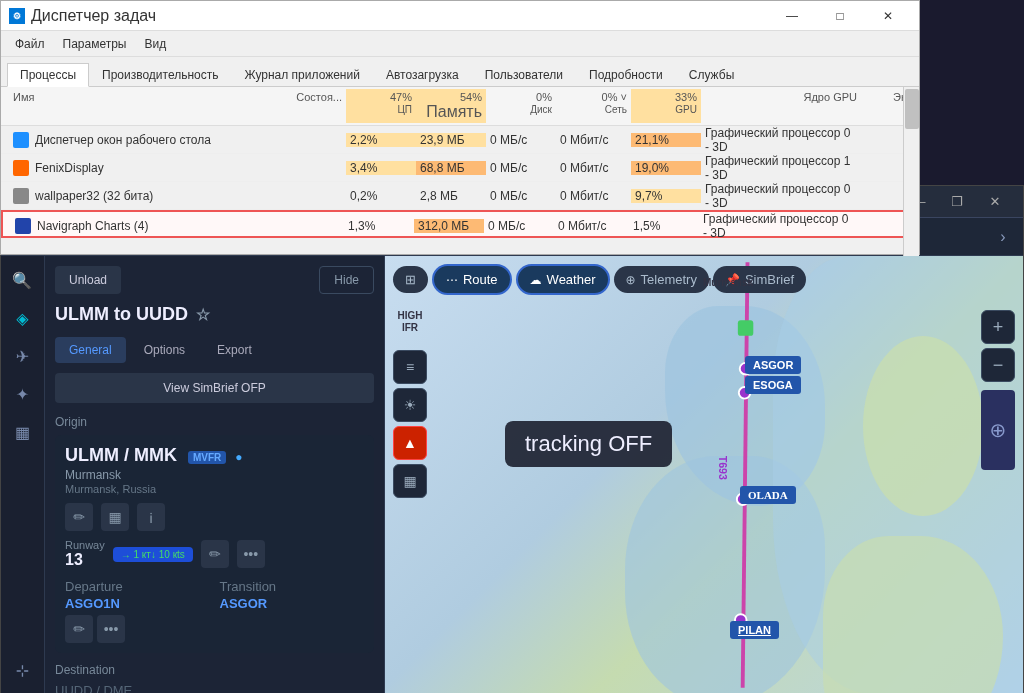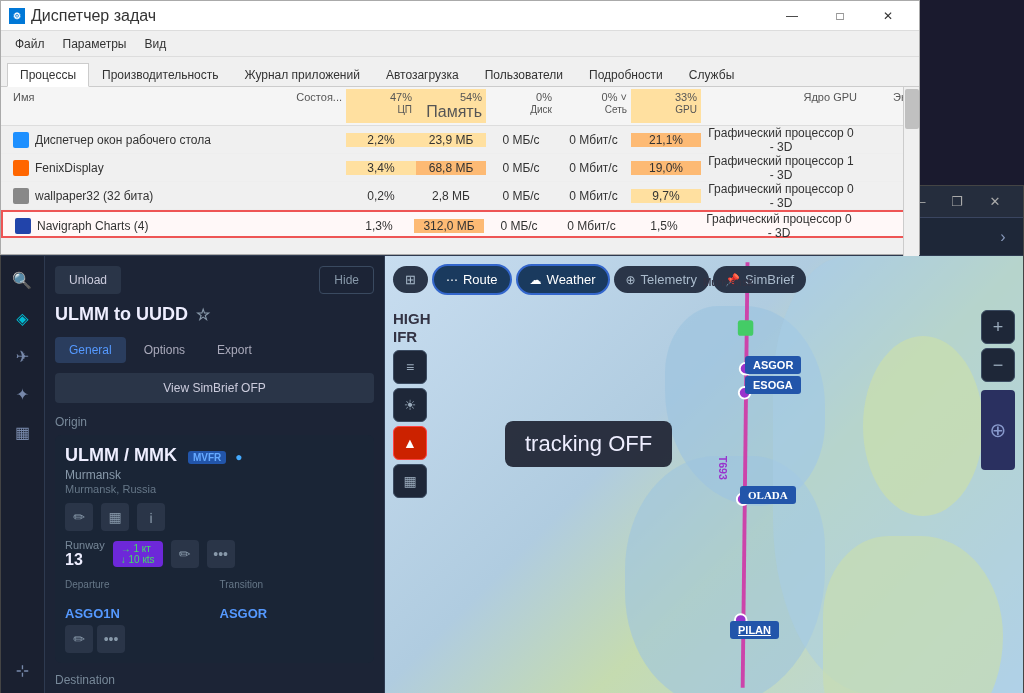--- a/index.html
+++ b/index.html
@@ -97,21 +97,21 @@
     .tm-row {
       display: grid;
       grid-template-columns: 1fr 80px 70px 70px 70px 75px 70px 160px 50px;
       padding: 0 8px;
       font-size: 12px;
       color: #333;
       border-bottom: 1px solid #eee;
       height: 28px;
       align-items: center;
     }
-    .tm-row .col { padding: 0 4px; text-align: center; }
+    .tm-row .col { padding: 0 4px; text-align: left; }
     .tm-row .col:first-child { text-align: left; display: flex; align-items: center; gap: 6px; }
     .tm-row.highlighted { border: 2px solid #e55; background: #fff8f8; }
 
     .cpu-heat { background: #ffe0a0; }
     .high-heat { background: #fdba74; }
 
     .process-icon {
       width: 16px; height: 16px;
       display: inline-block;
       background: #666;
@@ -382,39 +382,39 @@
 
     .runway-row {
       display: flex;
       align-items: center;
       gap: 8px;
       margin-top: 8px;
     }
     .runway-label { font-size: 11px; color: #778899; }
     .runway-num { font-size: 16px; color: #eef; font-weight: 600; }
     .runway-info {
-      background: #6d28d9;
+      background: #1d4ed8;
       border-radius: 4px;
       padding: 2px 8px;
       display: flex;
-      flex-direction: column;
+      flex-direction: row;
       font-size: 10px;
     }
     .rw-up { color: #44dd66; }
     .rw-down { color: #44dd66; }
 
     .dep-trans-row {
       display: flex;
       gap: 10px;
       margin-top: 10px;
     }
     .dep-box {
       flex: 1;
     }
-    .dep-label { font-size: 10px; color: #667788; margin-bottom: 16px; }
+    .dep-label { font-size: 13px; color: #667788; margin-bottom: 2px; }
     .dep-value { font-size: 13px; color: #5599ff; font-weight: 600; }
 
     .dep-actions {
       display: flex;
       gap: 4px;
       margin-top: 4px;
     }
 
     
     .nav-map {
@@ -810,21 +810,21 @@
           <span style="font-size:12px">⊕</span>
           <span>Telemetry</span>
         </button>
         <button class="map-tab-btn mt-pinboard">
           <span style="font-size:12px">📌</span>
           <span>SimBrief</span>
         </button>
       </div>
 
       <div class="map-left-tools">
-        <div style="font-size:15px;color:#334;font-weight:600;line-height:1.2;margin-bottom:0"><span>HIGH<br>IFR</span></div>
+        <div style="font-size:10px;color:#334;font-weight:600;text-align:center;line-height:1.2;margin-bottom:12px"><span>HIGH<br>IFR</span></div>
         <button class="map-tool-btn">≡</button>
         <button class="map-tool-btn">☀</button>
         <button class="map-tool-btn active" style="background:#cc2200;border-color:#ff4444;color:white">▲</button>
         <button class="map-tool-btn">▦</button>
       </div>
 
       <div class="tracking-tooltip">
         <span>tracking OFF</span>
       </div>
 

